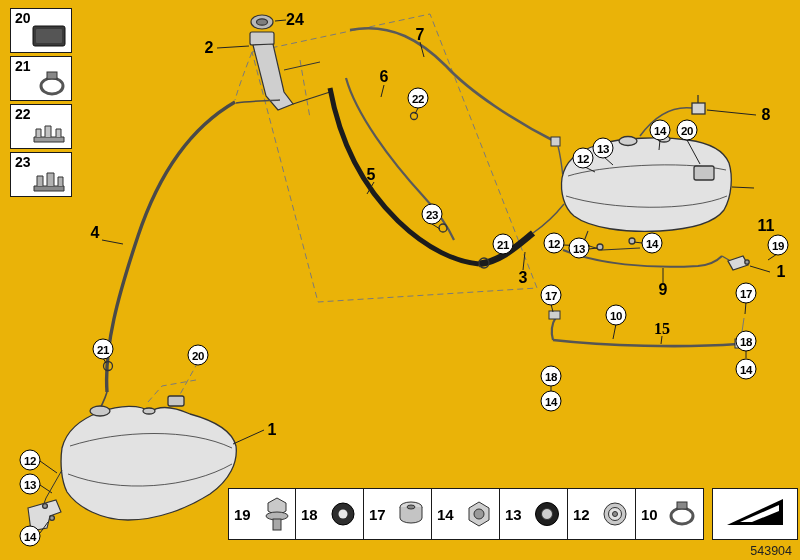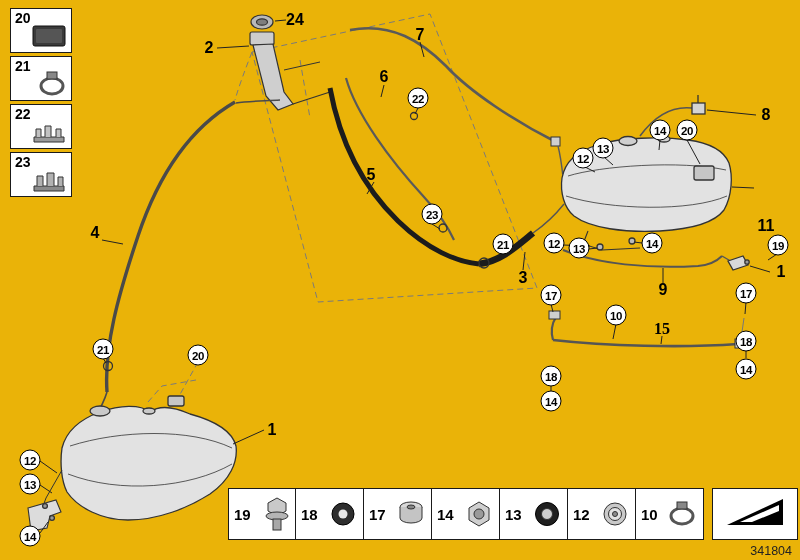--- a/index.html
+++ b/index.html
@@ -272,14 +272,14 @@
     </div>
 
   <div class="brand-box">
     <span id="brand-icon"><svg width="62" height="36" viewBox="0 0 62 36">
           <polygon points="3,31 59,31 59,5" fill="#000"></polygon>
           <polygon points="16,28 55,28 55,11" fill="#fff"></polygon>
           <polygon points="28,28 55,28 55,17" fill="#000"></polygon>
         </svg></span>
   </div>
 
-  <div class="fig-number">341804</div>
+  <div class="fig-number">543904</div>
 </div>
 
 </body></html>

